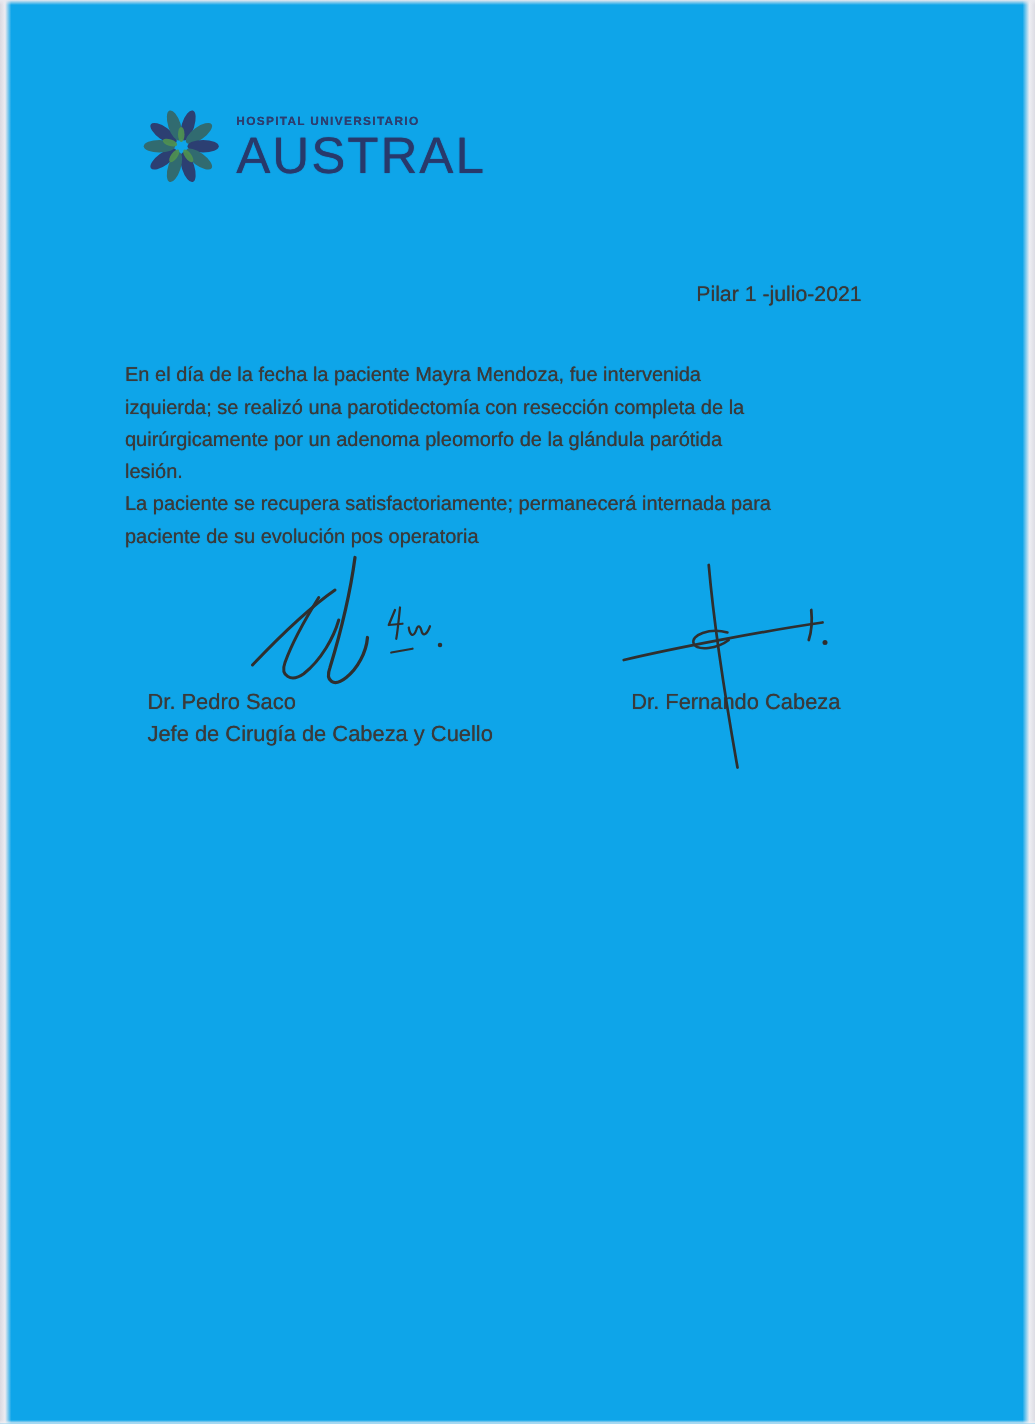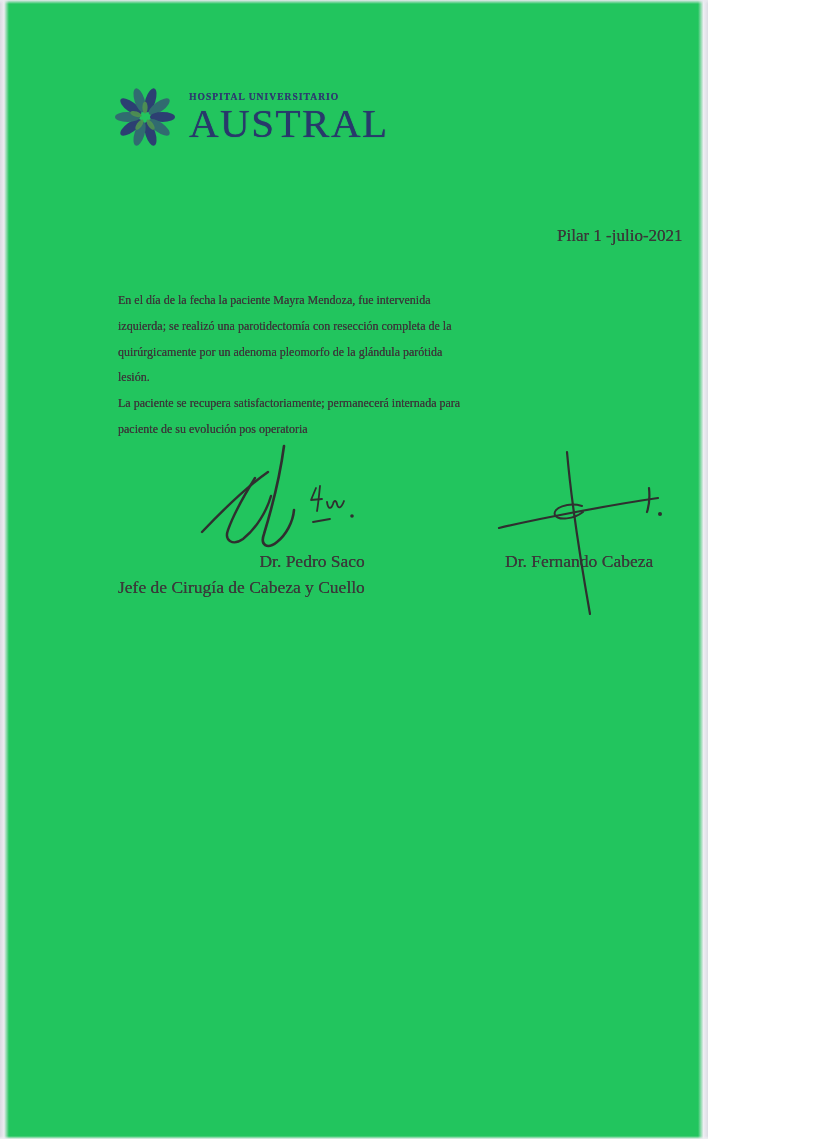--- a/index.html
+++ b/index.html
@@ -1,19 +1,19 @@
 <!DOCTYPE html>
 <html><head>
 <meta charset="utf-8">
 <style>
   html,body{margin:0;padding:0;background:#ffffff;}
   .page{
-    position:relative;width:708px;height:1139px;overflow:hidden;
-    background:#22c55e;
-    font-family:Liberation Serif, serif;
+    position:relative;width:828px;height:1139px;overflow:hidden;
+    background:#0ea5e9;
+    font-family:Liberation Sans, sans-serif;
     color:#3b3b3b;
   }
   
   .edge-left{position:absolute;left:0;top:0;bottom:0;width:9px;
     background:linear-gradient(90deg,#d9d9e1 0,#ececf1 45%,rgba(255,255,255,0) 100%);}
   .edge-right{position:absolute;right:0;top:0;bottom:0;width:10px;
     background:linear-gradient(270deg,#dcdce4 0,#eeeef3 45%,rgba(255,255,255,0) 100%);}
   .edge-top{position:absolute;left:0;right:0;top:0;height:4px;
     background:linear-gradient(180deg,#e9e9ef 0,rgba(255,255,255,0) 100%);}
   .edge-bottom{position:absolute;left:0;right:0;bottom:0;height:3px;
@@ -26,28 +26,28 @@
   .logo-text{position:absolute;left:189px;top:92px;}
   .logo-sub{font-size:9.5px;font-weight:700;letter-spacing:1.05px;color:#2d3e6f;
     text-shadow:0 0 .4px #2d3e6f;white-space:nowrap;}
   .logo-main{font-size:41px;font-weight:400;letter-spacing:1.5px;color:#28396b;
     line-height:1;margin-top:1px;text-shadow:0 0 .8px #28396b;white-space:nowrap;}
 
   
   .date{position:absolute;left:557px;top:226px;font-size:17px;white-space:nowrap;color:#393939;}
 
   
-  .body-text{position:absolute;left:118px;top:288px;font-size:12px;line-height:25.8px;color:#3a3a3a;}
+  .body-text{position:absolute;left:100px;top:288px;font-size:16px;line-height:25.8px;color:#3a3a3a;}
   .body-text div{white-space:nowrap;}
 
   
   .signer{position:absolute;font-size:17.5px;line-height:26px;color:#3a3a3a;}
   .signer-left{left:118px;top:548px;}
   .signer-right{left:505px;top:548px;}
-  .signer div{white-space:nowrap;text-align:right;}
+  .signer div{white-space:nowrap;}
 
   .sig{position:absolute;pointer-events:none;z-index:3;}
   .sig-left{left:183px;top:436px;width:180px;height:118px;}
   .sig-right{left:486px;top:438px;width:192px;height:178px;}
   .sig path{fill:none;stroke:#2f2f2f;stroke-linecap:round;stroke-linejoin:round;}
 </style>
 </head>
 <body>
 
 <div class="page">

